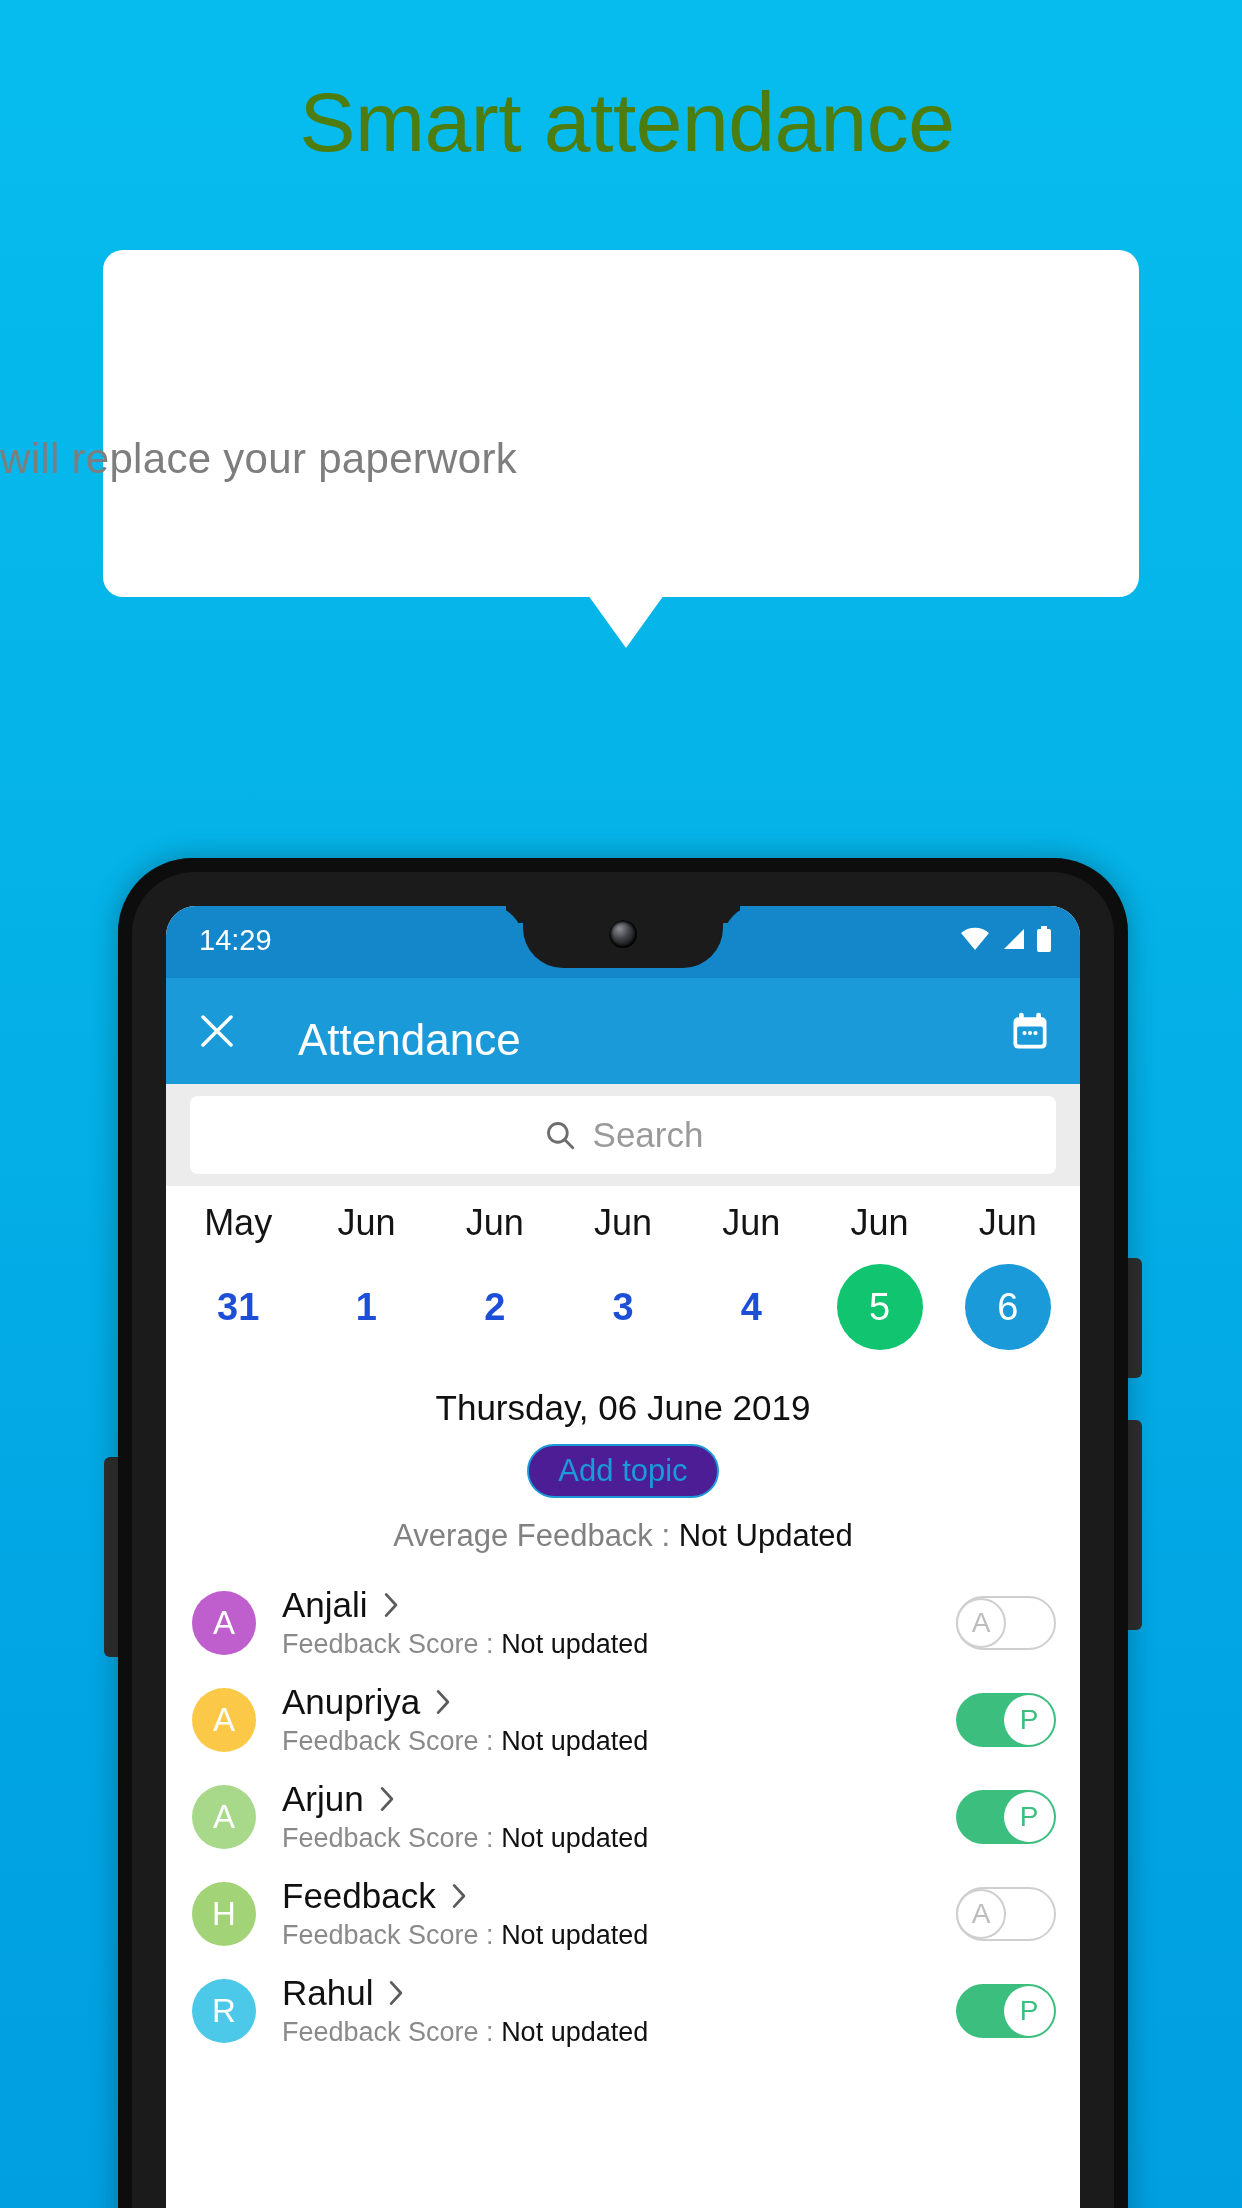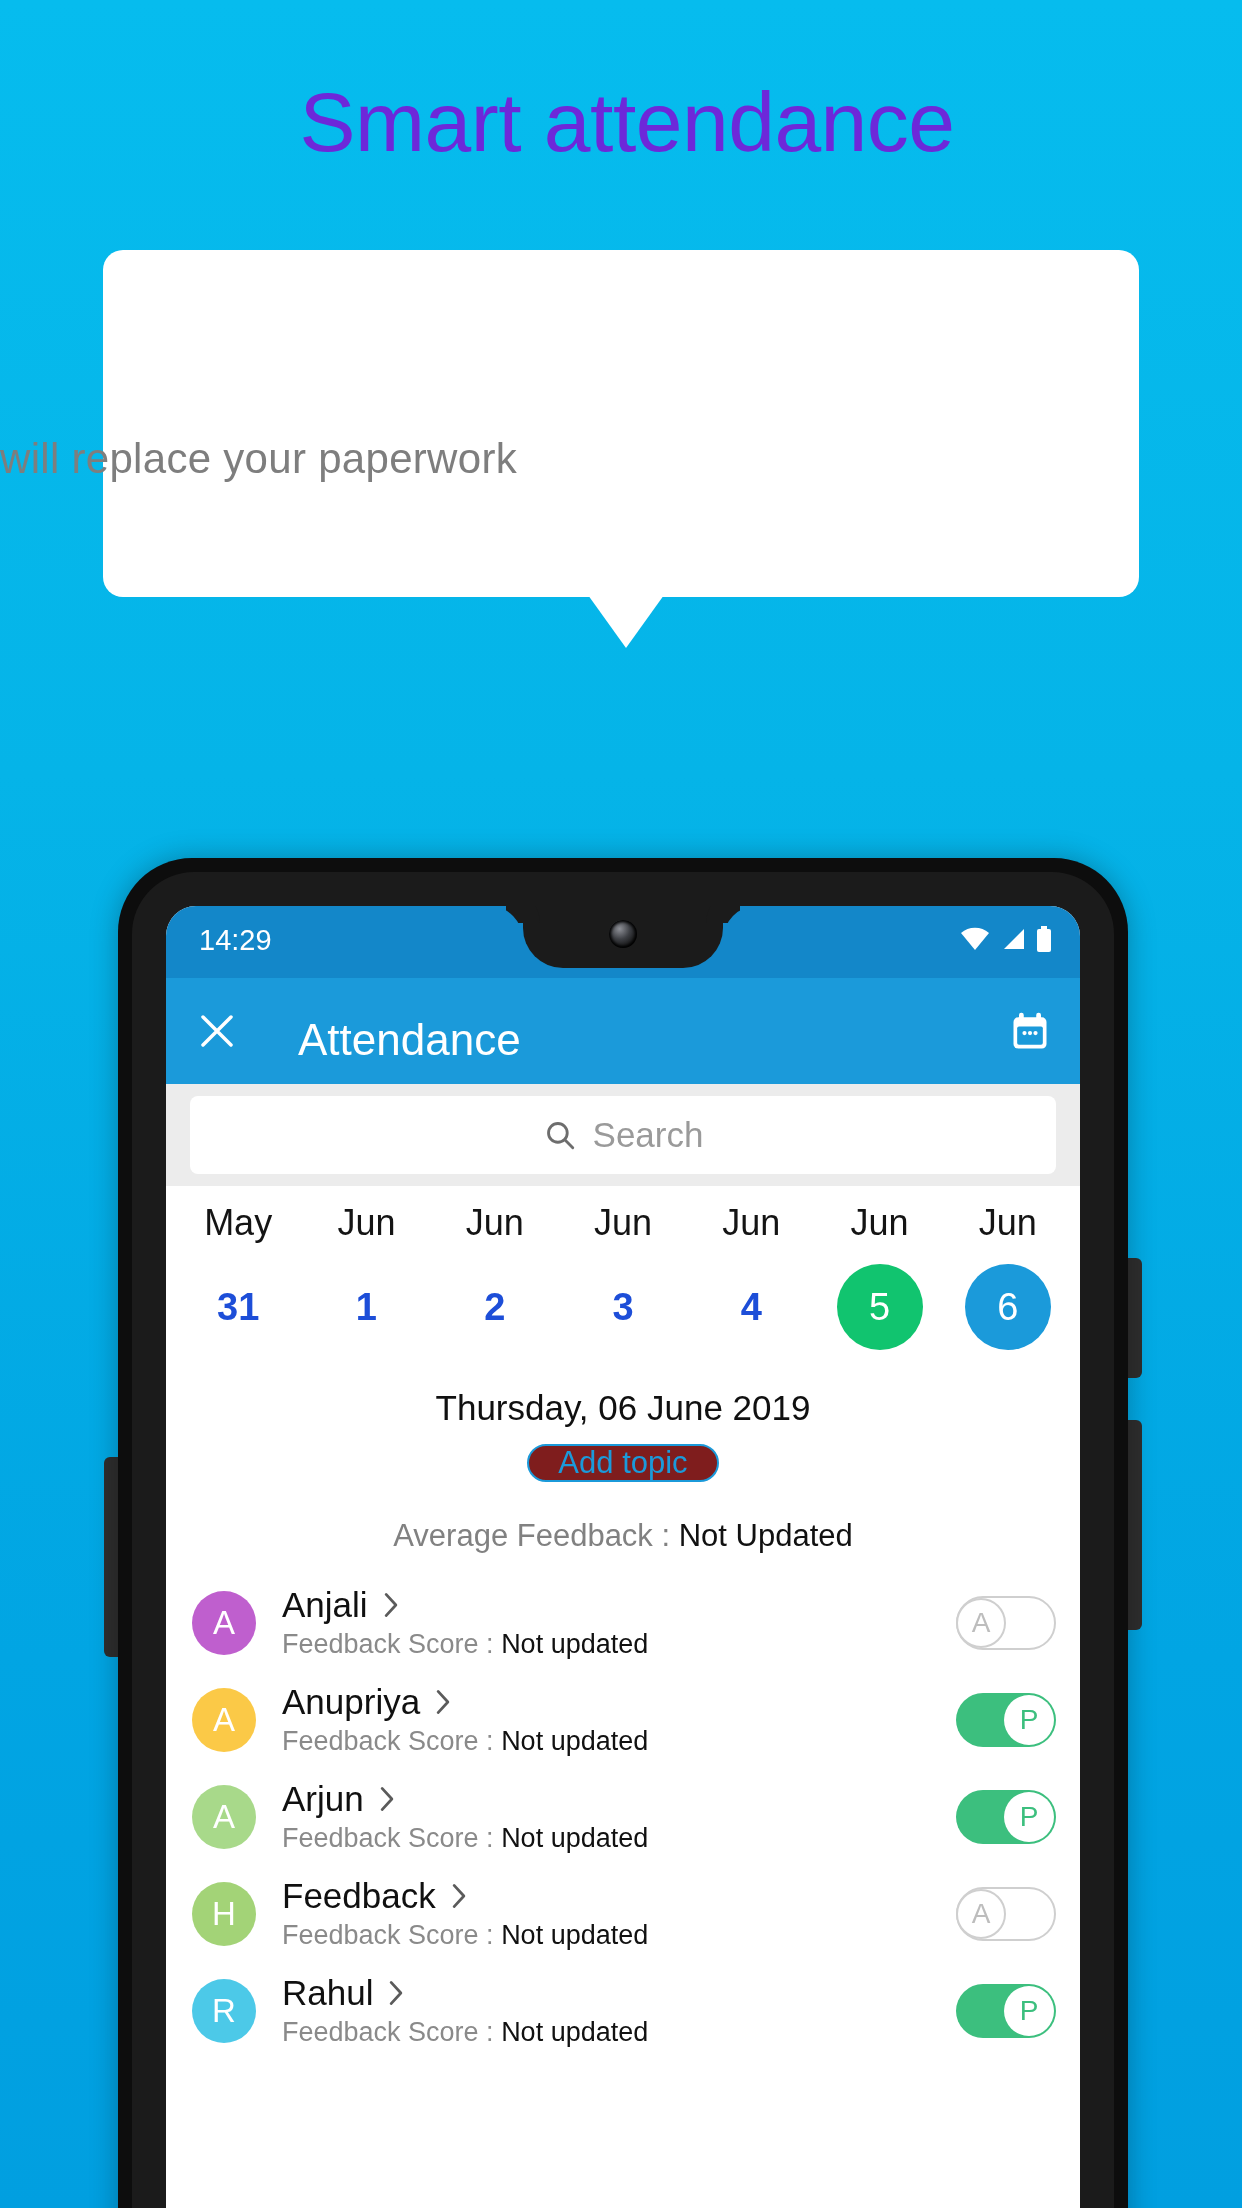--- a/index.html
+++ b/index.html
@@ -24,21 +24,21 @@
     background: #ffffff;
     border-radius: 20px;
   }
   #promo-title {
     position: absolute;
     left: 12px; right: 0;
     top: 80px;
     text-align: center;
     font-size: 84px;
     font-weight: 400;
-    color: #6d28d9;
+    color: #4d7c0f;
     letter-spacing: -0.5px;
     line-height: 1;
   }
   #promo-subtitle {
     position: absolute;
     left: 0; right: 0;
     top: 435px;
     text-align: left;
     font-size: 42px;
     font-weight: 400;
@@ -241,24 +241,24 @@
     position: absolute;
     left: 0; right: 0; top: 482px;
     text-align: center;
     font-size: 35px;
     color: #101010;
   }
   #add-topic-btn {
     position: absolute;
     left: 50%; top: 538px;
     transform: translateX(-50%);
-    width: 192px; height: 38px;
+    width: 192px; height: 54px;
     border: 2px solid #1b9ada;
     border-radius: 28px;
-    background: #7f1d1d;
+    background: #4c1d95;
     color: #1b9ada;
     font-size: 31px;
     font-family: "Liberation Sans", sans-serif;
     display: flex;
     align-items: center;
     justify-content: center;
     cursor: pointer;
   }
   #avg-feedback {
     position: absolute;

